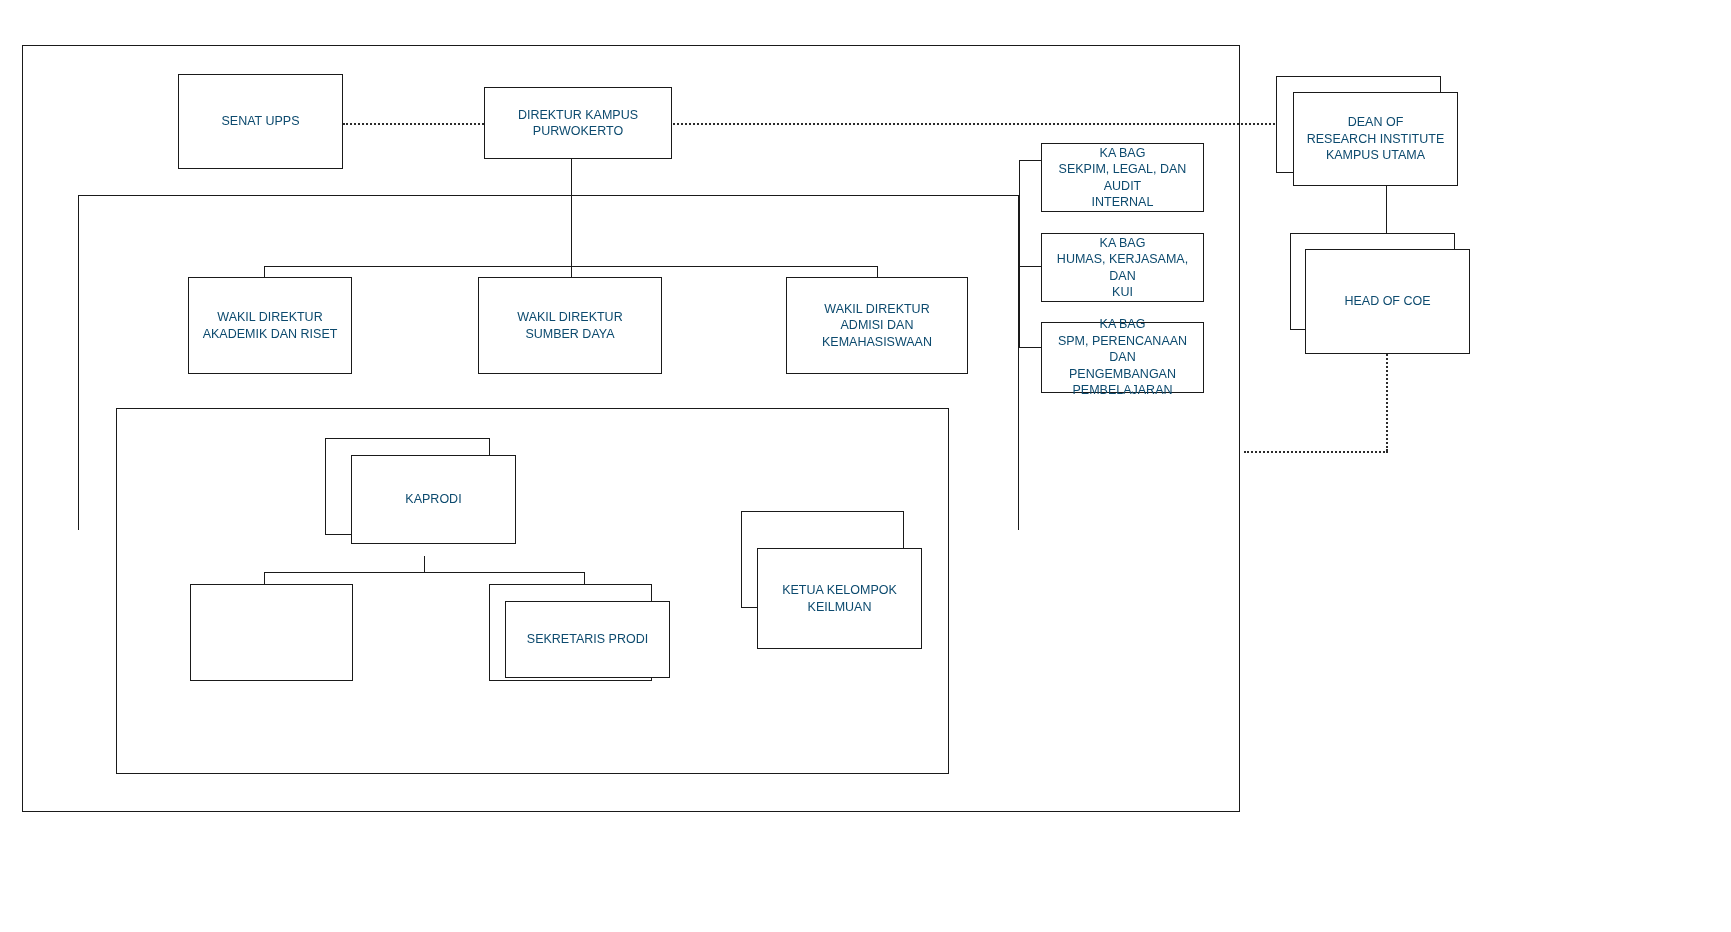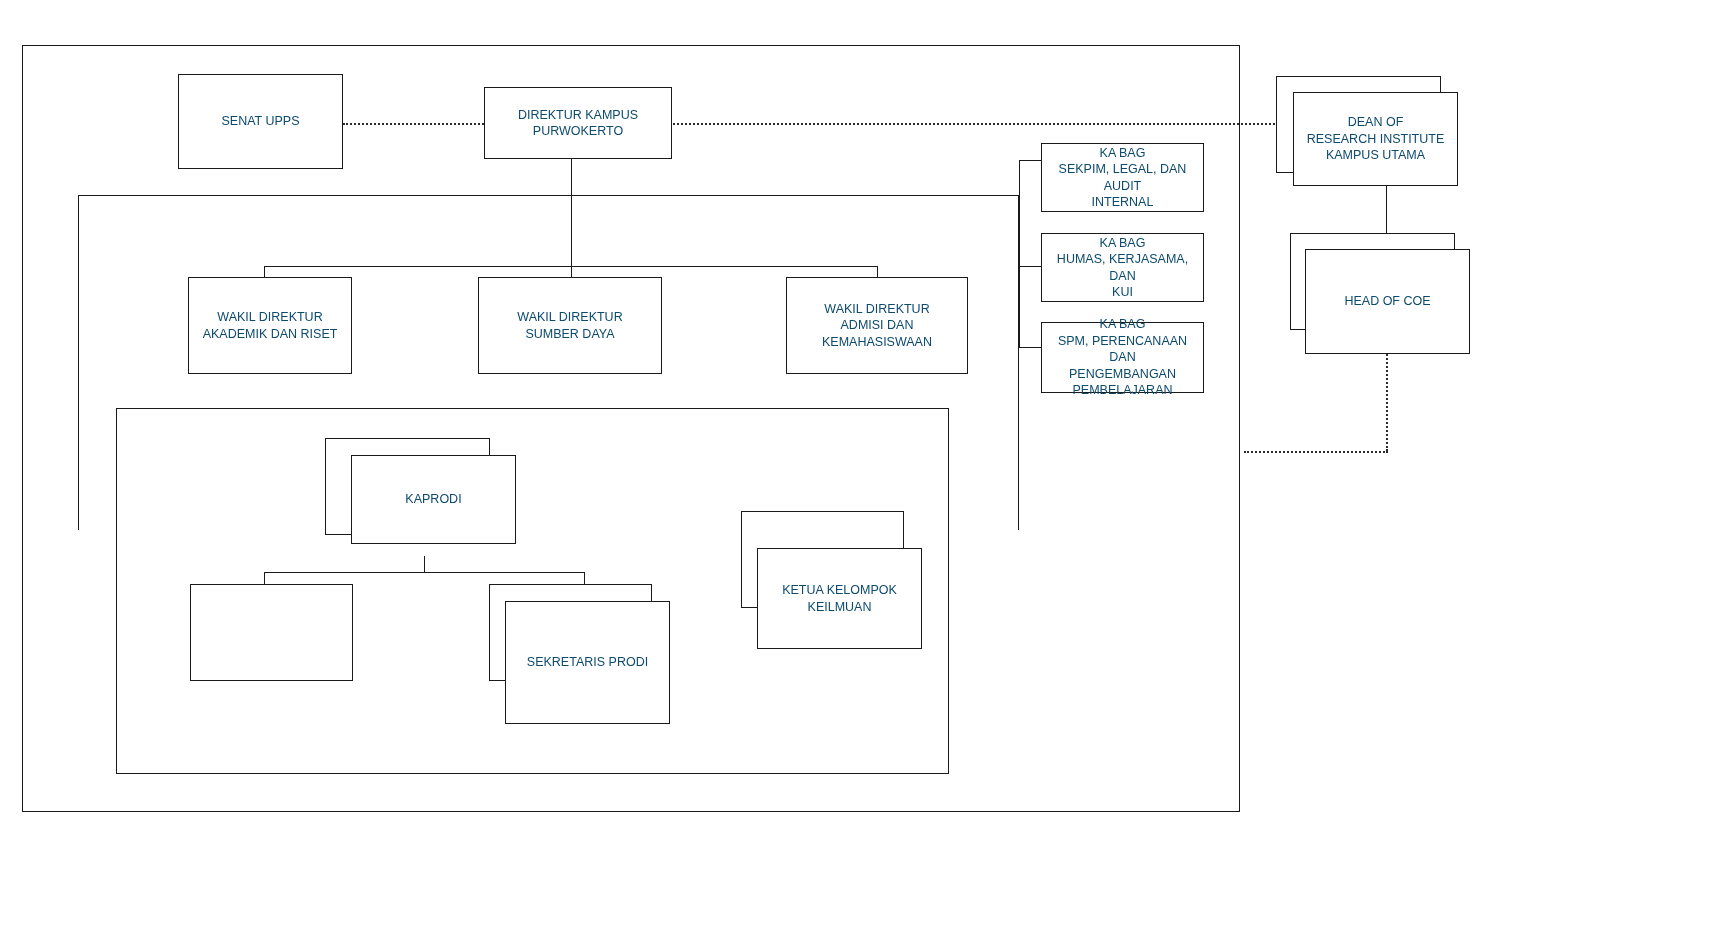--- a/index.html
+++ b/index.html
@@ -158,21 +158,21 @@
   </div>
 
   <div class="stack-layer" style="left:325px; top:438px; width:165px; height:97px;"></div>
   <div class="box" style="left:351px; top:455px; width:165px; height:89px;">
     <span class="txt">KAPRODI</span>
   </div>
 
   <div class="stack-layer" style="left:190px; top:584px; width:163px; height:97px;"></div>
 
   <div class="stack-layer" style="left:489px; top:584px; width:163px; height:97px;"></div>
-  <div class="box" style="left:505px; top:601px; width:165px; height:123px;">
+  <div class="box" style="left:505px; top:601px; width:165px; height:77px;">
     <span class="txt">SEKRETARIS PRODI</span>
   </div>
 
   <div class="stack-layer" style="left:741px; top:511px; width:163px; height:97px;"></div>
   <div class="box" style="left:757px; top:528px; width:165px; height:101px;margin-top:20px;">
     <span class="txt">KETUA KELOMPOK
 KEILMUAN</span>
   </div>
 
   <div class="stack-layer" style="left:1276px; top:76px; width:165px; height:97px;"></div>

